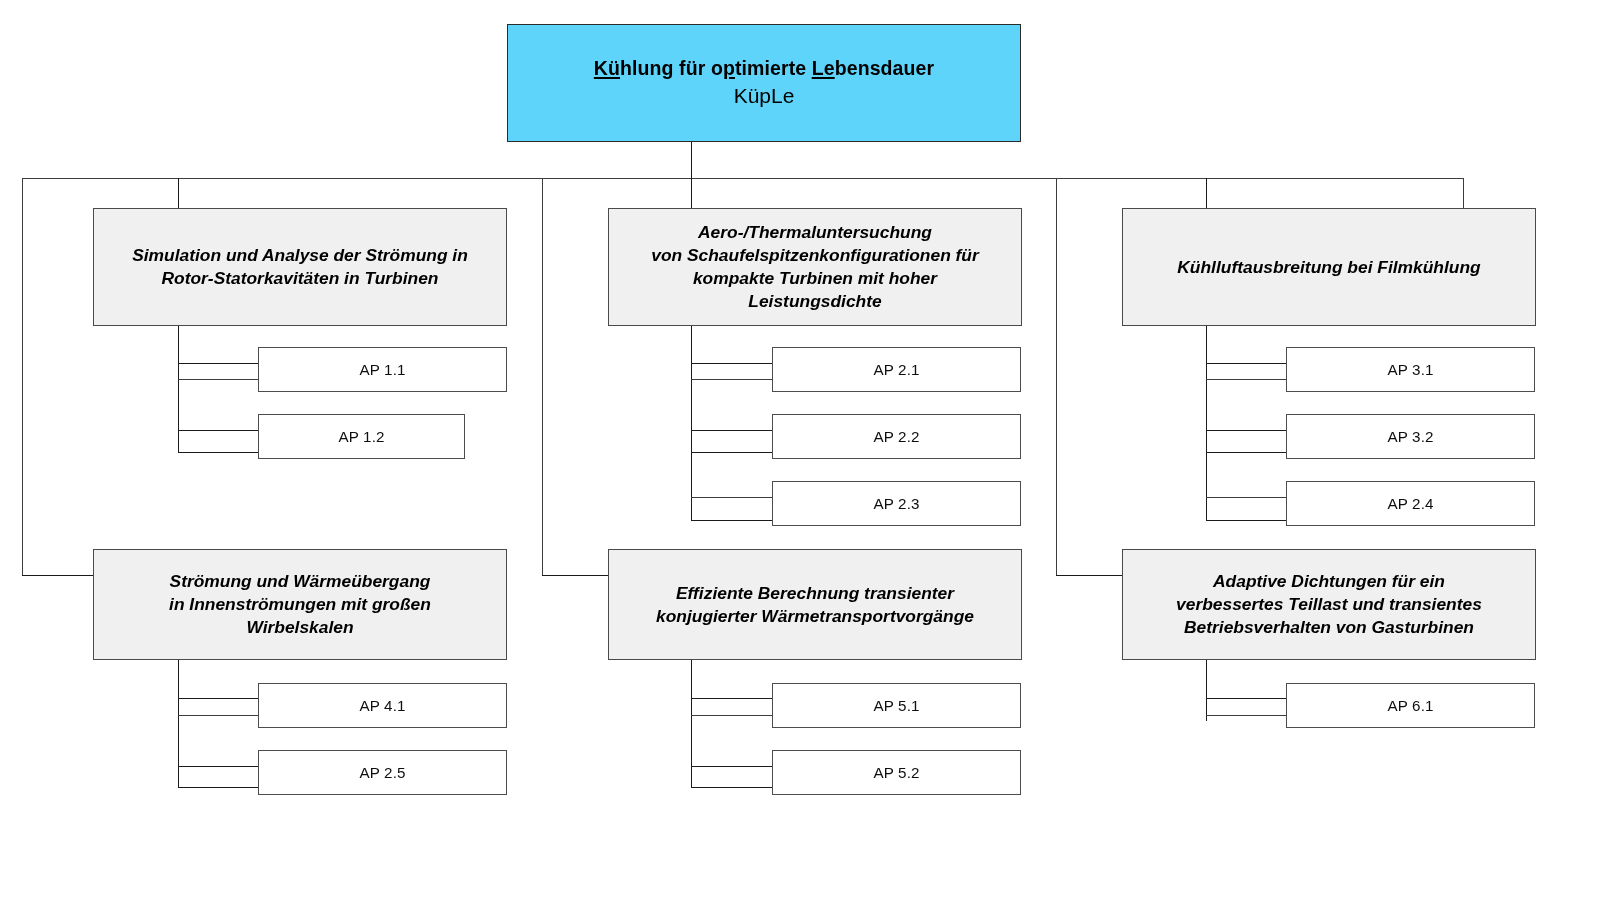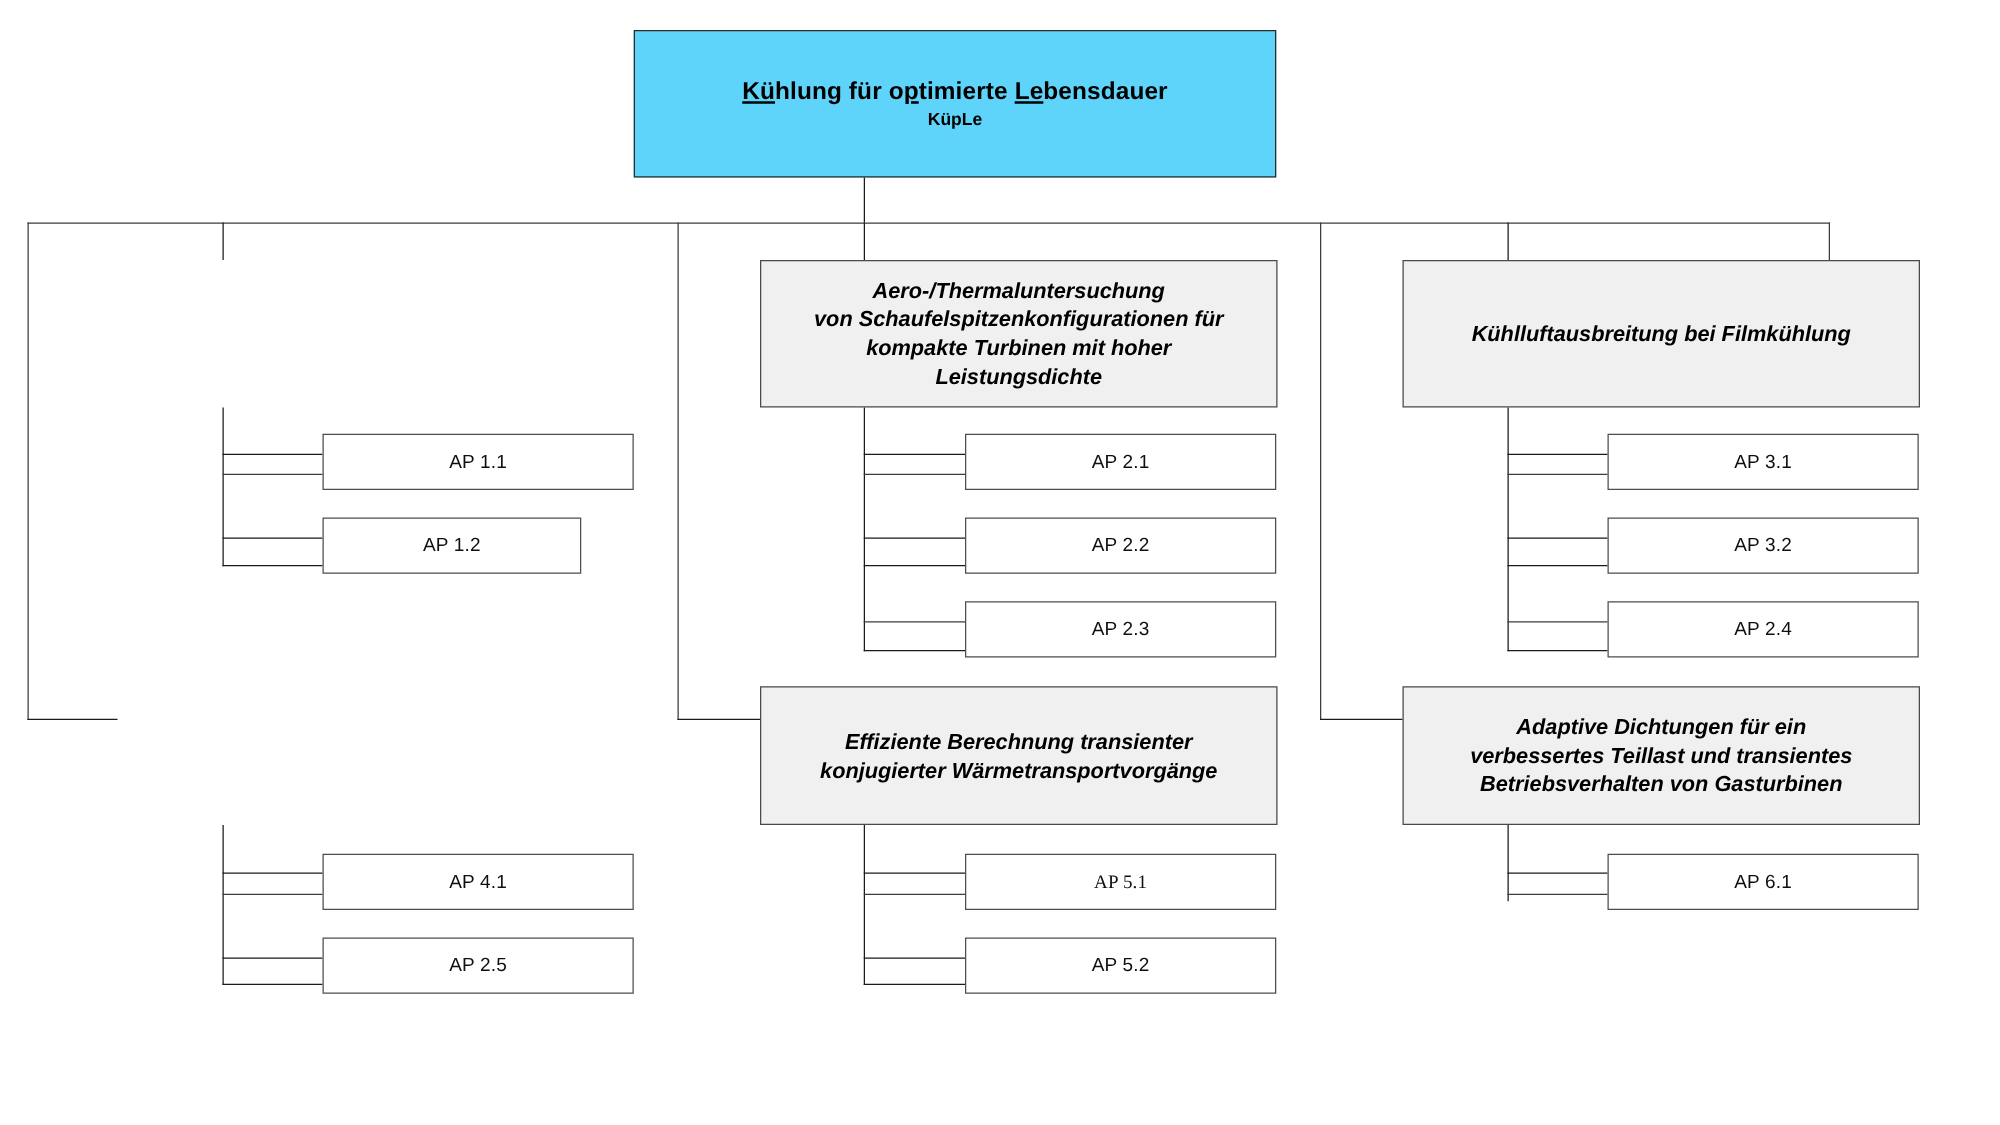--- a/index.html
+++ b/index.html
@@ -37,22 +37,22 @@
   }
   .title-line1{
     font-size:19.5px;
     font-weight:bold;
     letter-spacing:0.1px;
     line-height:1.25;
     white-space:nowrap;
   }
   .title-line1 u{text-decoration:underline;text-decoration-thickness:1.6px;text-underline-offset:1.5px;}
   .title-line2{
-    font-size:14px;
-    font-weight:bold;
+    font-size:21px;
+    font-weight:normal;
     line-height:1.35;
     margin-top:1px;
   }
 
   
   .theme-box{
     position:absolute;
     box-sizing:border-box;
     background:#f0f0f0;
     border:1.3px solid #4a4a4a;
@@ -104,32 +104,37 @@
 
   <div class="vline soft" style="left:22px;top:178px;height:398px;"></div>
   <div class="hline" style="left:22px;top:575px;width:72px;"></div>
 
   <div class="vline soft" style="left:542px;top:178px;height:398px;"></div>
   <div class="hline" style="left:542px;top:575px;width:66px;"></div>
 
   <div class="vline soft" style="left:1056px;top:178px;height:398px;"></div>
   <div class="hline" style="left:1056px;top:575px;width:67px;"></div>
 
+  <div class="theme-box" style="left:93px;top:208px;width:414px;height:118px;white-space:pre-line;">Simulation und Analyse der Strömung in
+Rotor-Statorkavitäten in Turbinen</div>
 
   <div class="vline" style="left:178px;top:326px;height:127px;"></div>
 
   <div class="hline" style="left:178px;top:363px;width:81px;"></div>
   <div class="hline soft" style="left:178px;top:379px;width:81px;"></div>
 
   <div class="hline" style="left:178px;top:430px;width:81px;"></div>
   <div class="hline" style="left:178px;top:452px;width:81px;"></div>
 
   <div class="ap-box" style="left:258px;top:347px;width:249px;height:45px;">AP 1.1</div>
   <div class="ap-box" style="left:258px;top:414px;width:207px;height:45px;">AP 1.2</div>
 
+  <div class="theme-box" style="left:93px;top:549px;width:414px;height:111px;white-space:pre-line;">Strömung und Wärmeübergang
+in Innenströmungen mit großen
+Wirbelskalen</div>
 
   <div class="vline" style="left:178px;top:660px;height:128px;"></div>
   <div class="hline" style="left:178px;top:698px;width:81px;"></div>
   <div class="hline soft" style="left:178px;top:715px;width:81px;"></div>
   <div class="hline" style="left:178px;top:766px;width:81px;"></div>
   <div class="hline" style="left:178px;top:787px;width:81px;"></div>
 
   <div class="ap-box" style="left:258px;top:683px;width:249px;height:45px;">AP 4.1</div>
   <div class="ap-box" style="left:258px;top:750px;width:249px;height:45px;">AP 2.5</div>
 
@@ -152,21 +157,21 @@
 
   <div class="theme-box" style="left:608px;top:549px;width:414px;height:111px;white-space:pre-line;">Effiziente Berechnung transienter
 konjugierter Wärmetransportvorgänge</div>
 
   <div class="vline" style="left:691px;top:660px;height:128px;"></div>
   <div class="hline" style="left:691px;top:698px;width:82px;"></div>
   <div class="hline soft" style="left:691px;top:715px;width:82px;"></div>
   <div class="hline" style="left:691px;top:766px;width:82px;"></div>
   <div class="hline" style="left:691px;top:787px;width:82px;"></div>
 
-  <div class="ap-box" style="left:772px;top:683px;width:249px;height:45px;font-family:Liberation Serif, serif;">AP 5.1</div>
+  <div class="ap-box" style="left:772px;top:683px;width:249px;height:45px;">AP 5.1</div>
   <div class="ap-box" style="left:772px;top:750px;width:249px;height:45px;">AP 5.2</div>
 
   <div class="theme-box" style="left:1122px;top:208px;width:414px;height:118px;">Kühlluftausbreitung bei Filmkühlung</div>
 
   <div class="vline" style="left:1206px;top:326px;height:195px;"></div>
   <div class="hline" style="left:1206px;top:363px;width:81px;"></div>
   <div class="hline soft" style="left:1206px;top:379px;width:81px;"></div>
   <div class="hline" style="left:1206px;top:430px;width:81px;"></div>
   <div class="hline" style="left:1206px;top:452px;width:81px;"></div>
   <div class="hline soft" style="left:1206px;top:497px;width:81px;"></div>

